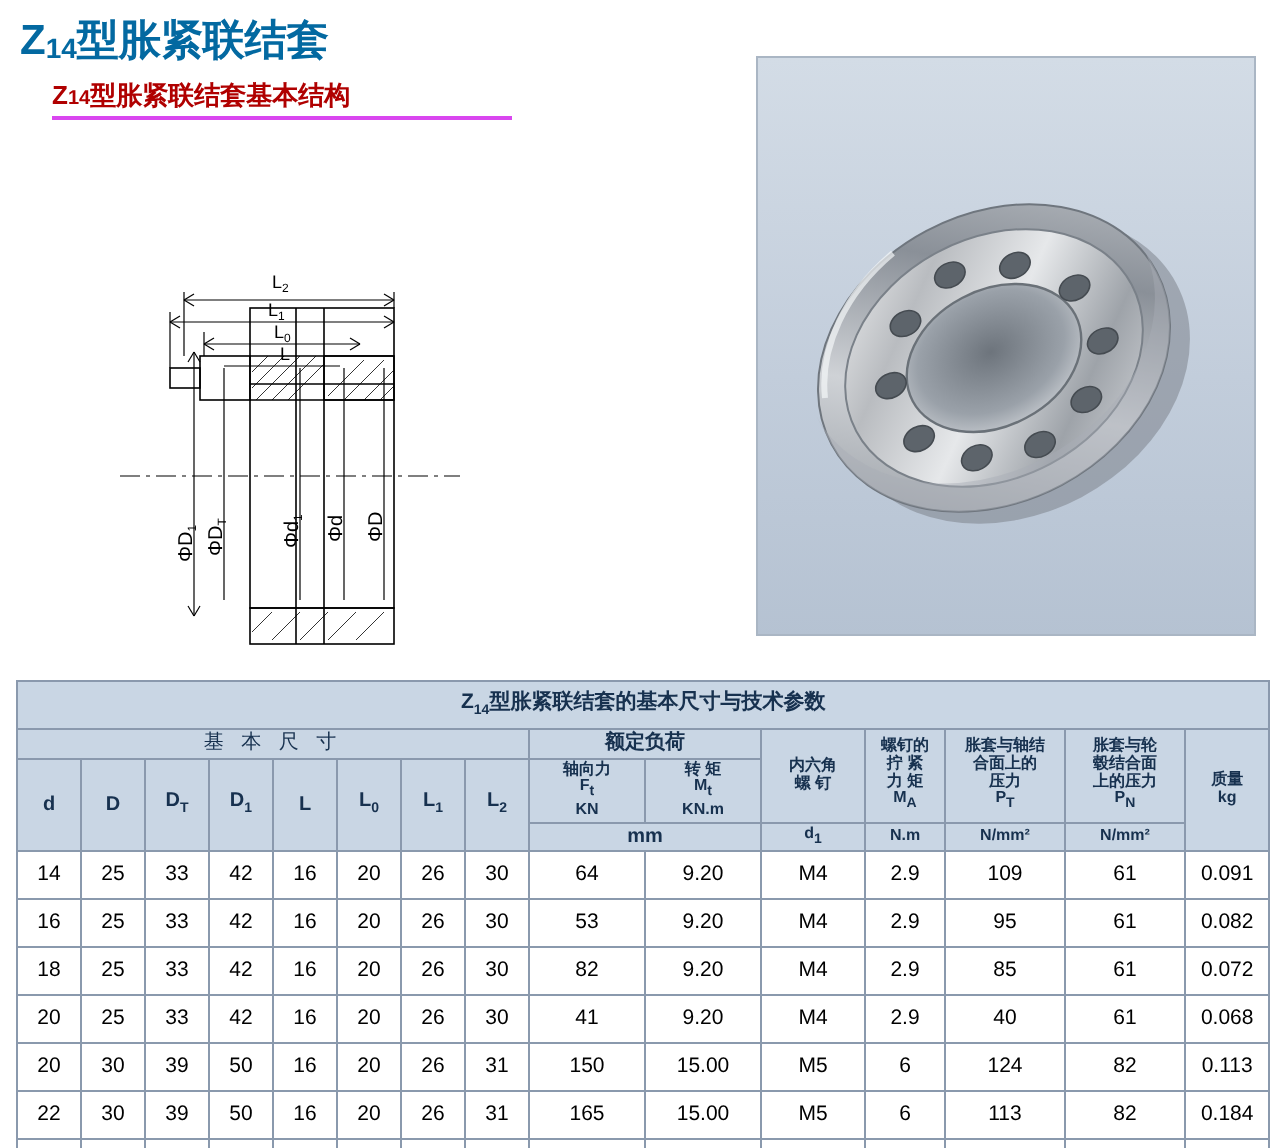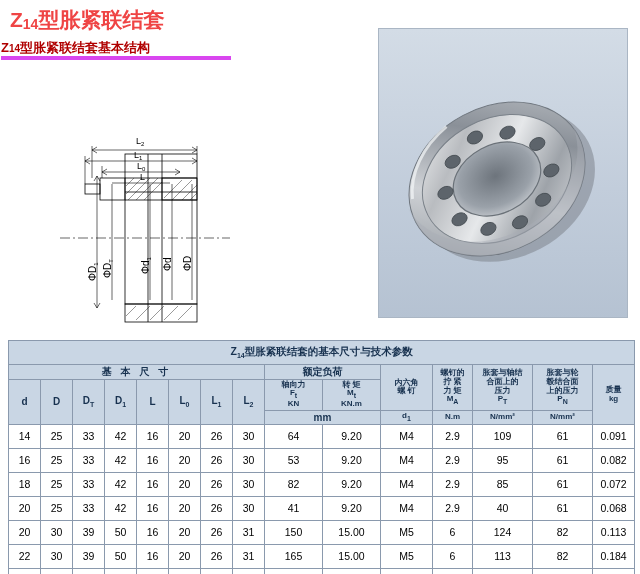--- a/index.html
+++ b/index.html
@@ -22,38 +22,38 @@
   }
 
   
   .main-title {
     position: absolute;
     left: 10px;
     top: 6px;
     font-size: 21px;
     font-weight: bold;
     letter-spacing: 0px;
-    color: #ef4444;
+    color: #0369a1;
     white-space: nowrap;
   }
   .main-title .sub {
     font-size: 14px;
     vertical-align: baseline;
     position: relative;
     top: 2px;
   }
 
   
   .section-head {
     position: absolute;
-    left: 1px;
+    left: 26px;
     top: 38px;
     width: 230px;
     height: 22px;
-    border-bottom: 4px solid #d946ef;
+    border-bottom: 2px solid #d946ef;
     box-sizing: border-box;
   }
   .section-head .txt {
     font-size: 13px;
     font-weight: bold;
     color: #b00000;
     white-space: nowrap;
     line-height: 20px;
   }
   .section-head .txt .sub {
@@ -108,21 +108,21 @@
     background: #c9d6e4;
     font-weight: bold;
     color: #17314f;
   }
   table.spec thead th.caption {
     font-weight: bold;
     font-size: 10.5px;
     padding: 4px 0;
   }
   table.spec thead th.grp {
-    font-weight: bold;
+    font-weight: normal;
     letter-spacing: 3px;
     margin-top: 28px;
   }
   table.spec thead th.small {
     font-size: 8px;
     line-height: 1.1;
   }
   table.spec tbody td {
     background: #ffffff;
     height: 21px;

